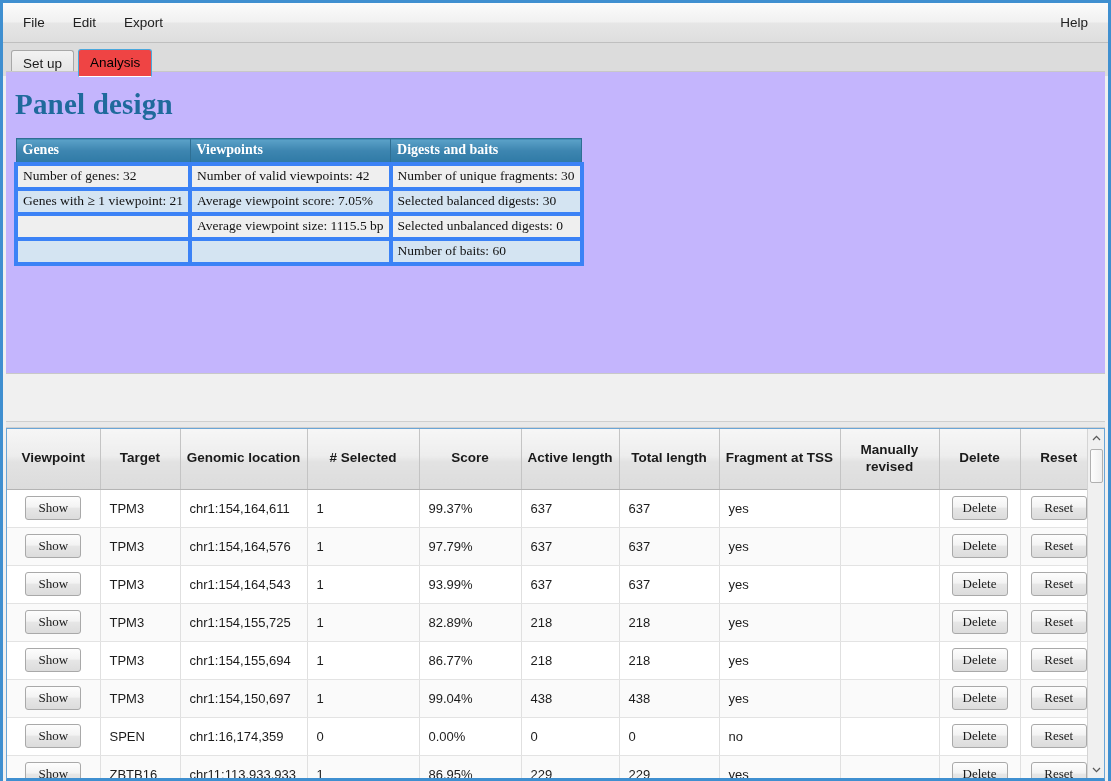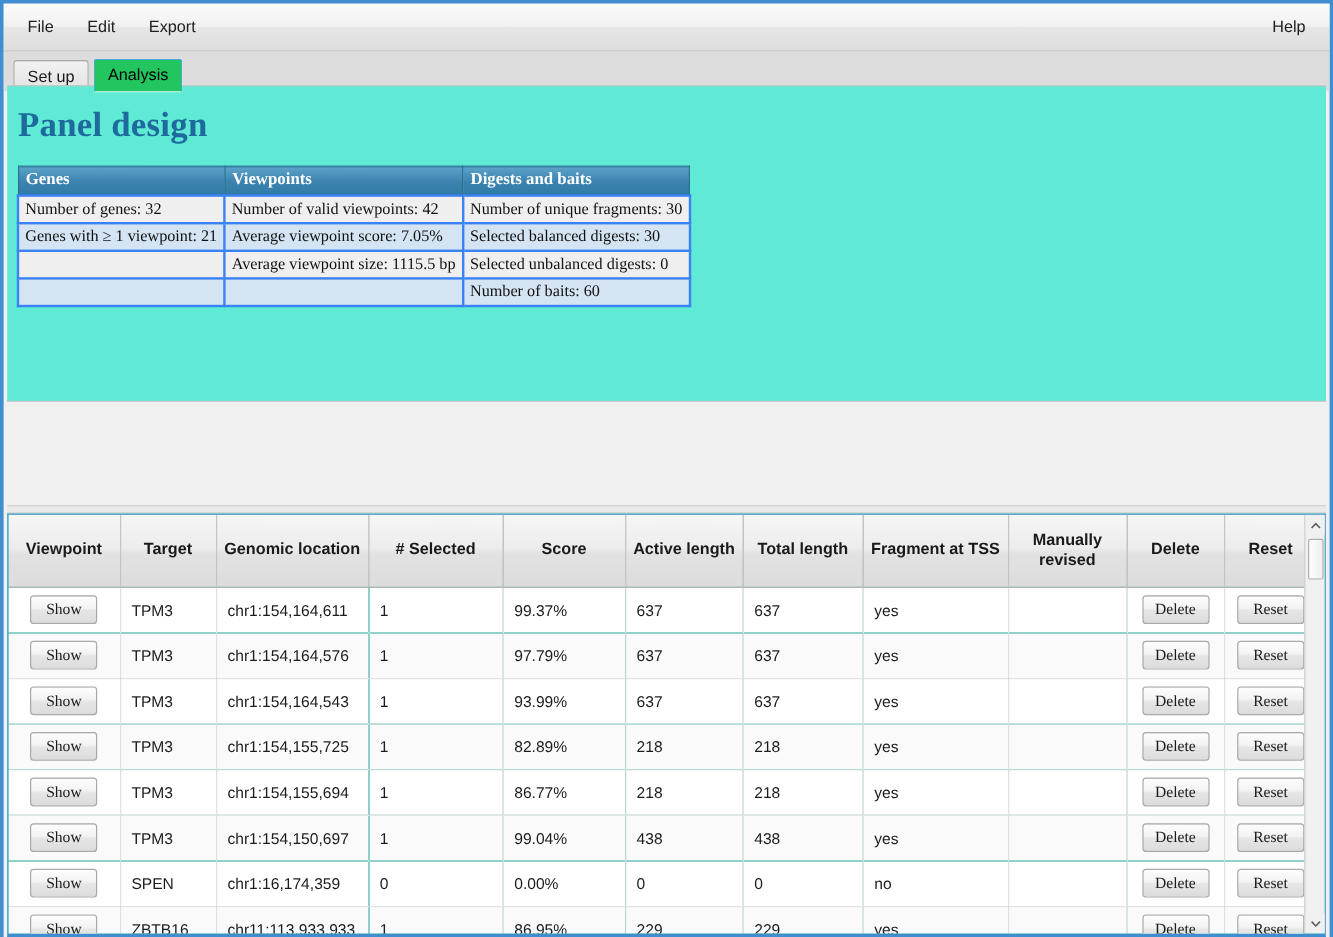--- a/index.html
+++ b/index.html
@@ -58,34 +58,34 @@
     margin-right: 4px;
     border: 1px solid #a8a8a8;
     border-bottom: none;
     border-radius: 3px 3px 0 0;
     background: linear-gradient(to bottom, #f2f2f2, #e2e2e2);
     cursor: default;
     position: relative;
     top: 1px;
   }
   .tab.active {
-    background: #22c55e;
+    background: #ef4444;
     border: 1px solid #4aa8dd;
     border-bottom: 1px solid #ffffff;
     color: #000;
     z-index: 3;
   }
 
   
   #content {
     position: absolute;
     left: 3px; right: 3px;
     top: 68px;
-    height: 264px;
-    background: #5eead4;
+    height: 303px;
+    background: #c4b5fd;
     border: 1px solid #c8c8c8;
     border-left: none; border-right: none;
     overflow: hidden;
   }
 
   #page-title {
     font-family: "Liberation Serif", serif;
     font-weight: bold;
     font-size: 29px;
     color: #1f6a9c;
@@ -106,21 +106,21 @@
     background: linear-gradient(to bottom, #5ba2c8 0%, #3d85b0 50%, #2f7aa6 100%);
     color: #ffffff;
     font-weight: bold;
     text-align: left;
     padding: 3px 6px 4px 6px;
     border: 1px solid #2f6f93;
     font-size: 14px;
     white-space: nowrap;
   }
   #summary td {
-    border: 2px solid #3b82f6;
+    border: 4px solid #3b82f6;
     padding: 2px 5px 3px 5px;
     white-space: nowrap;
     height: 21px;
   }
   #summary tr.r-odd td  { background: #efefef; }
   #summary tr.r-even td { background: #d4e4f2; }
   #summary col.c0 { width: 165px; }
   #summary col.c1 { width: 185px; }
   #summary col.c2 { width: 175px; }
 

